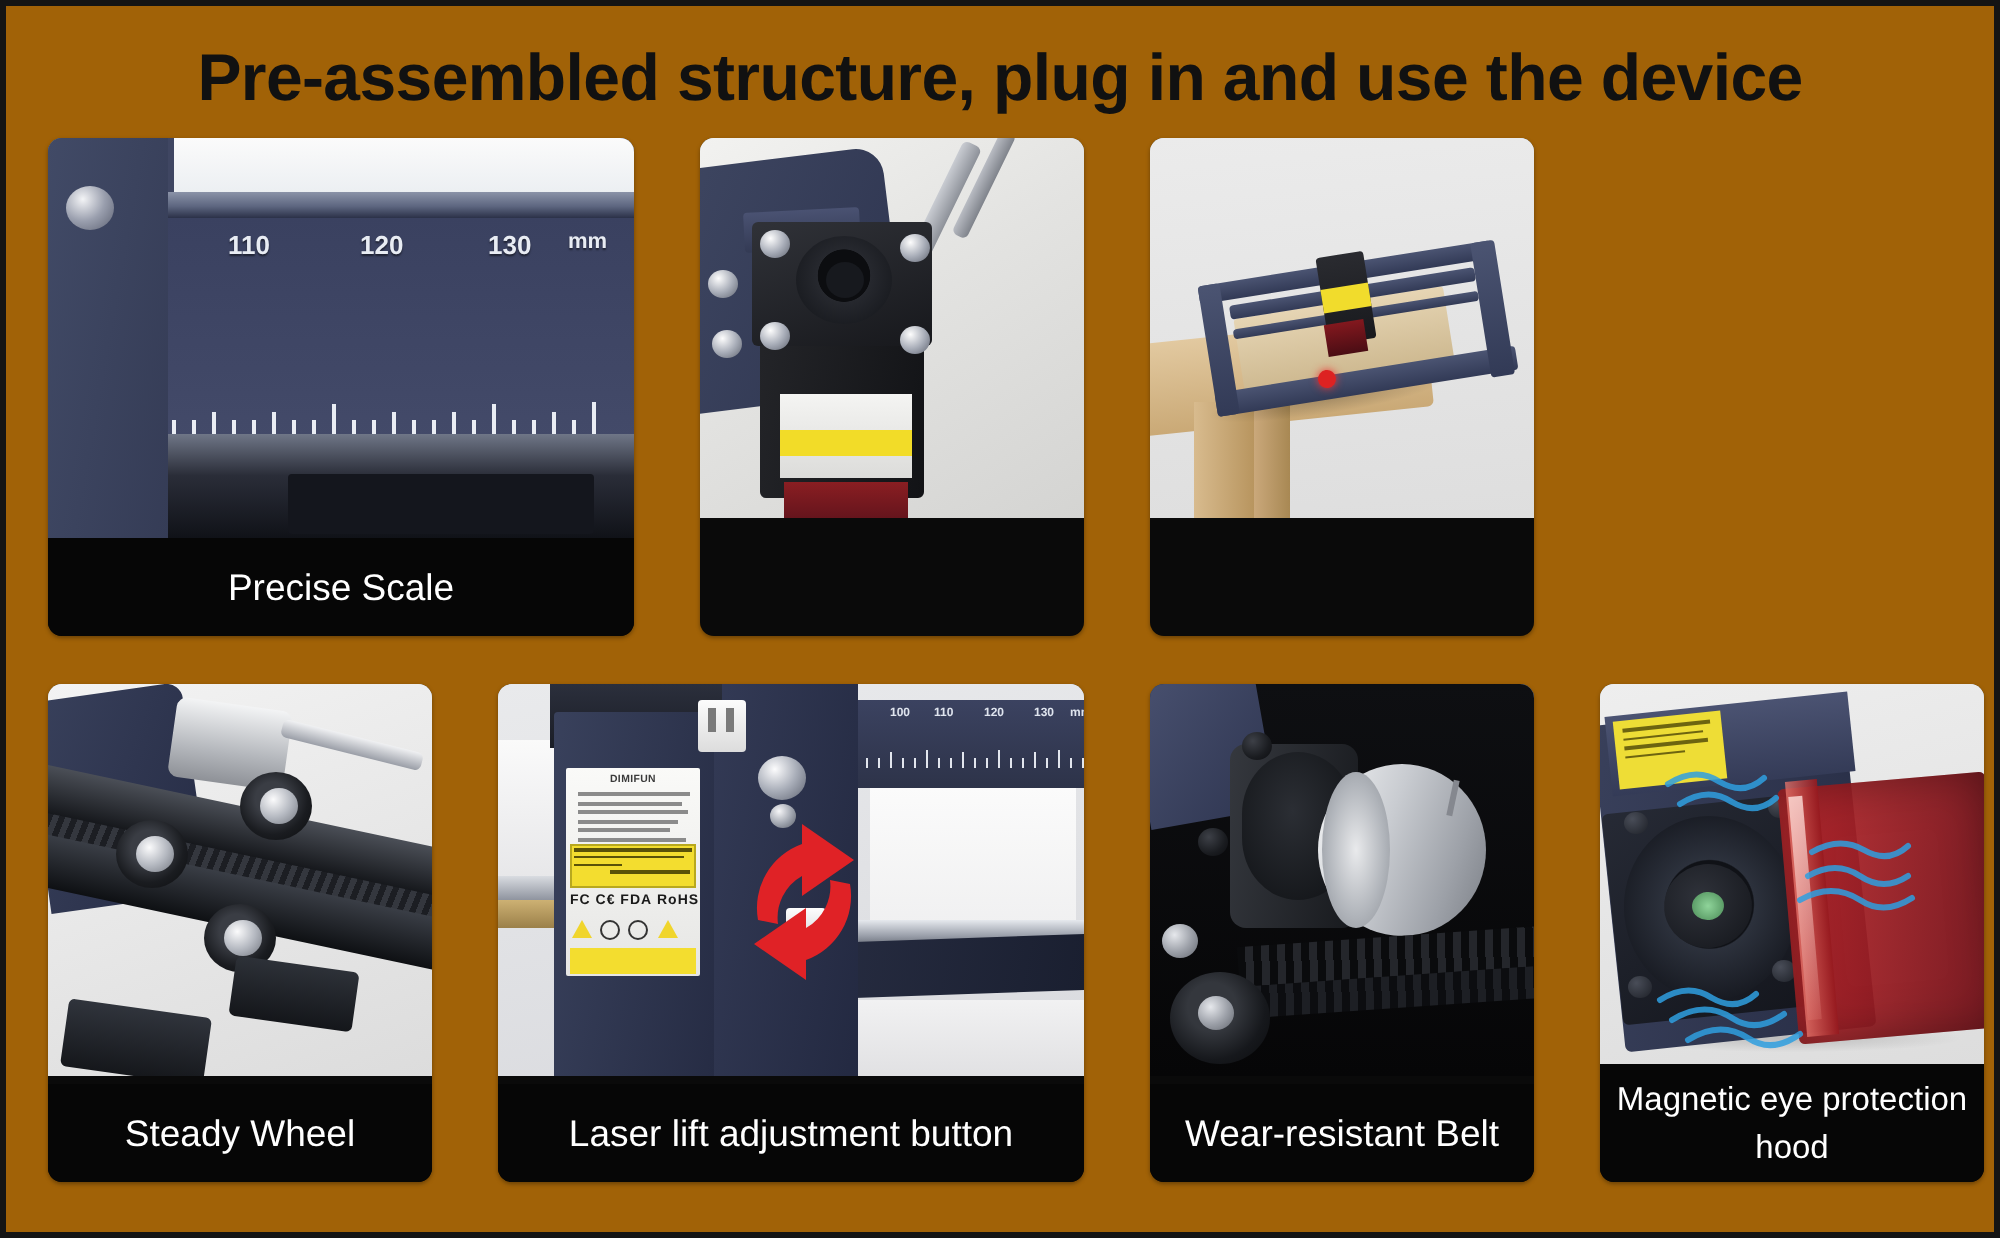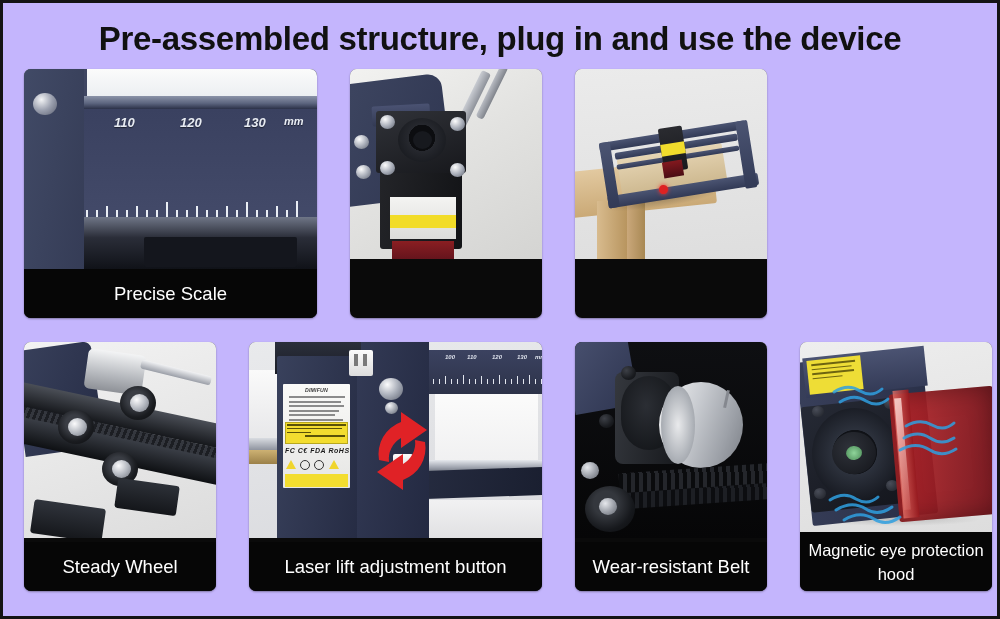--- a/index.html
+++ b/index.html
@@ -10,21 +10,21 @@
     height: 619px;
     background: #ffffff;
     font-family: "Liberation Sans", sans-serif;
     overflow: hidden;
   }
 
   .page {
     position: relative;
     width: 1000px;
     height: 619px;
-    background: #c4b5fd;
+    background: #a16207;
     border: 3px solid #141414;
     padding: 0;
   }
 
   
   .headline {
     position: absolute;
     top: 14px;
     left: 0;
     width: 100%;
@@ -65,21 +65,20 @@
     box-shadow: 0 1px 2px rgba(0,0,0,0.35);
   }
   .card.w-wide { width: 293px; }
   .card.w-std  { width: 192px; }
 
   .photo {
     position: relative;
     width: 100%;
     overflow: hidden;
     background: #dcdcdc;
-    font-style: italic;
   }
   .photo.h-tall  { height: 200px; }
   .photo.h-short { height: 190px; }
   .photo.h-mid   { height: 196px; }
 
   .caption {
     position: absolute;
     left: 0; right: 0; bottom: 0;
     background: #060606;
     color: #ffffff;

